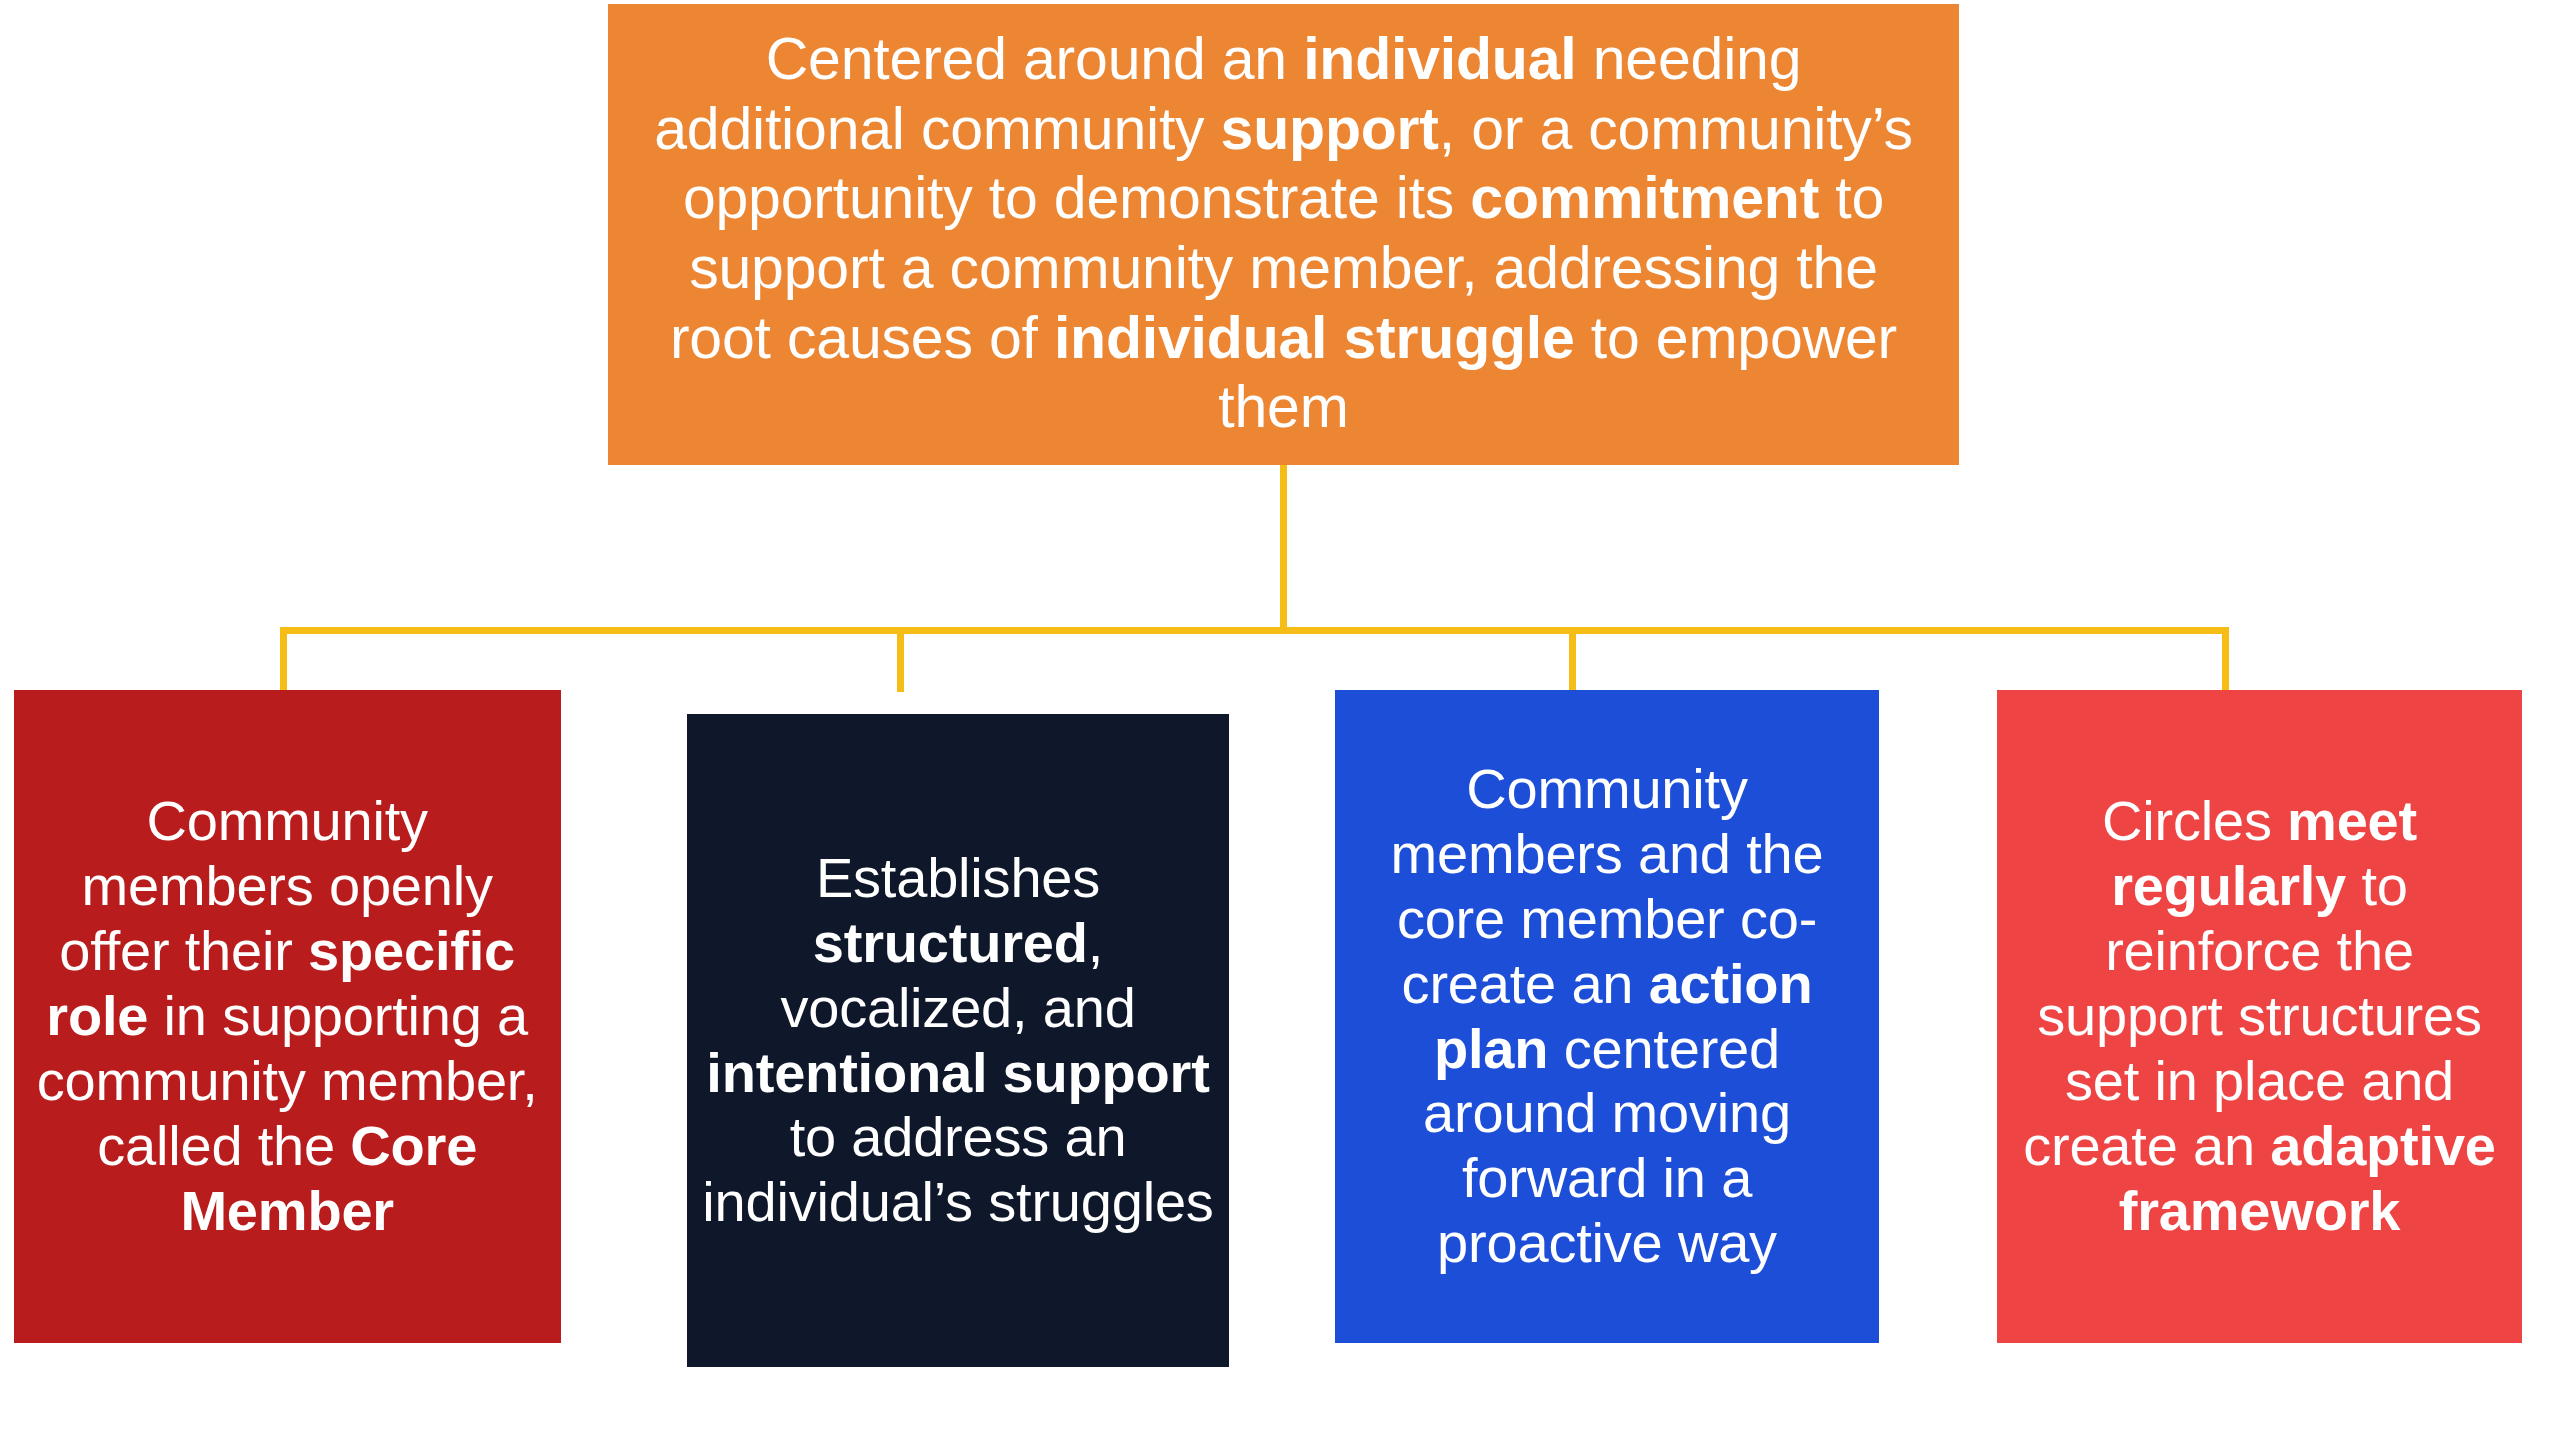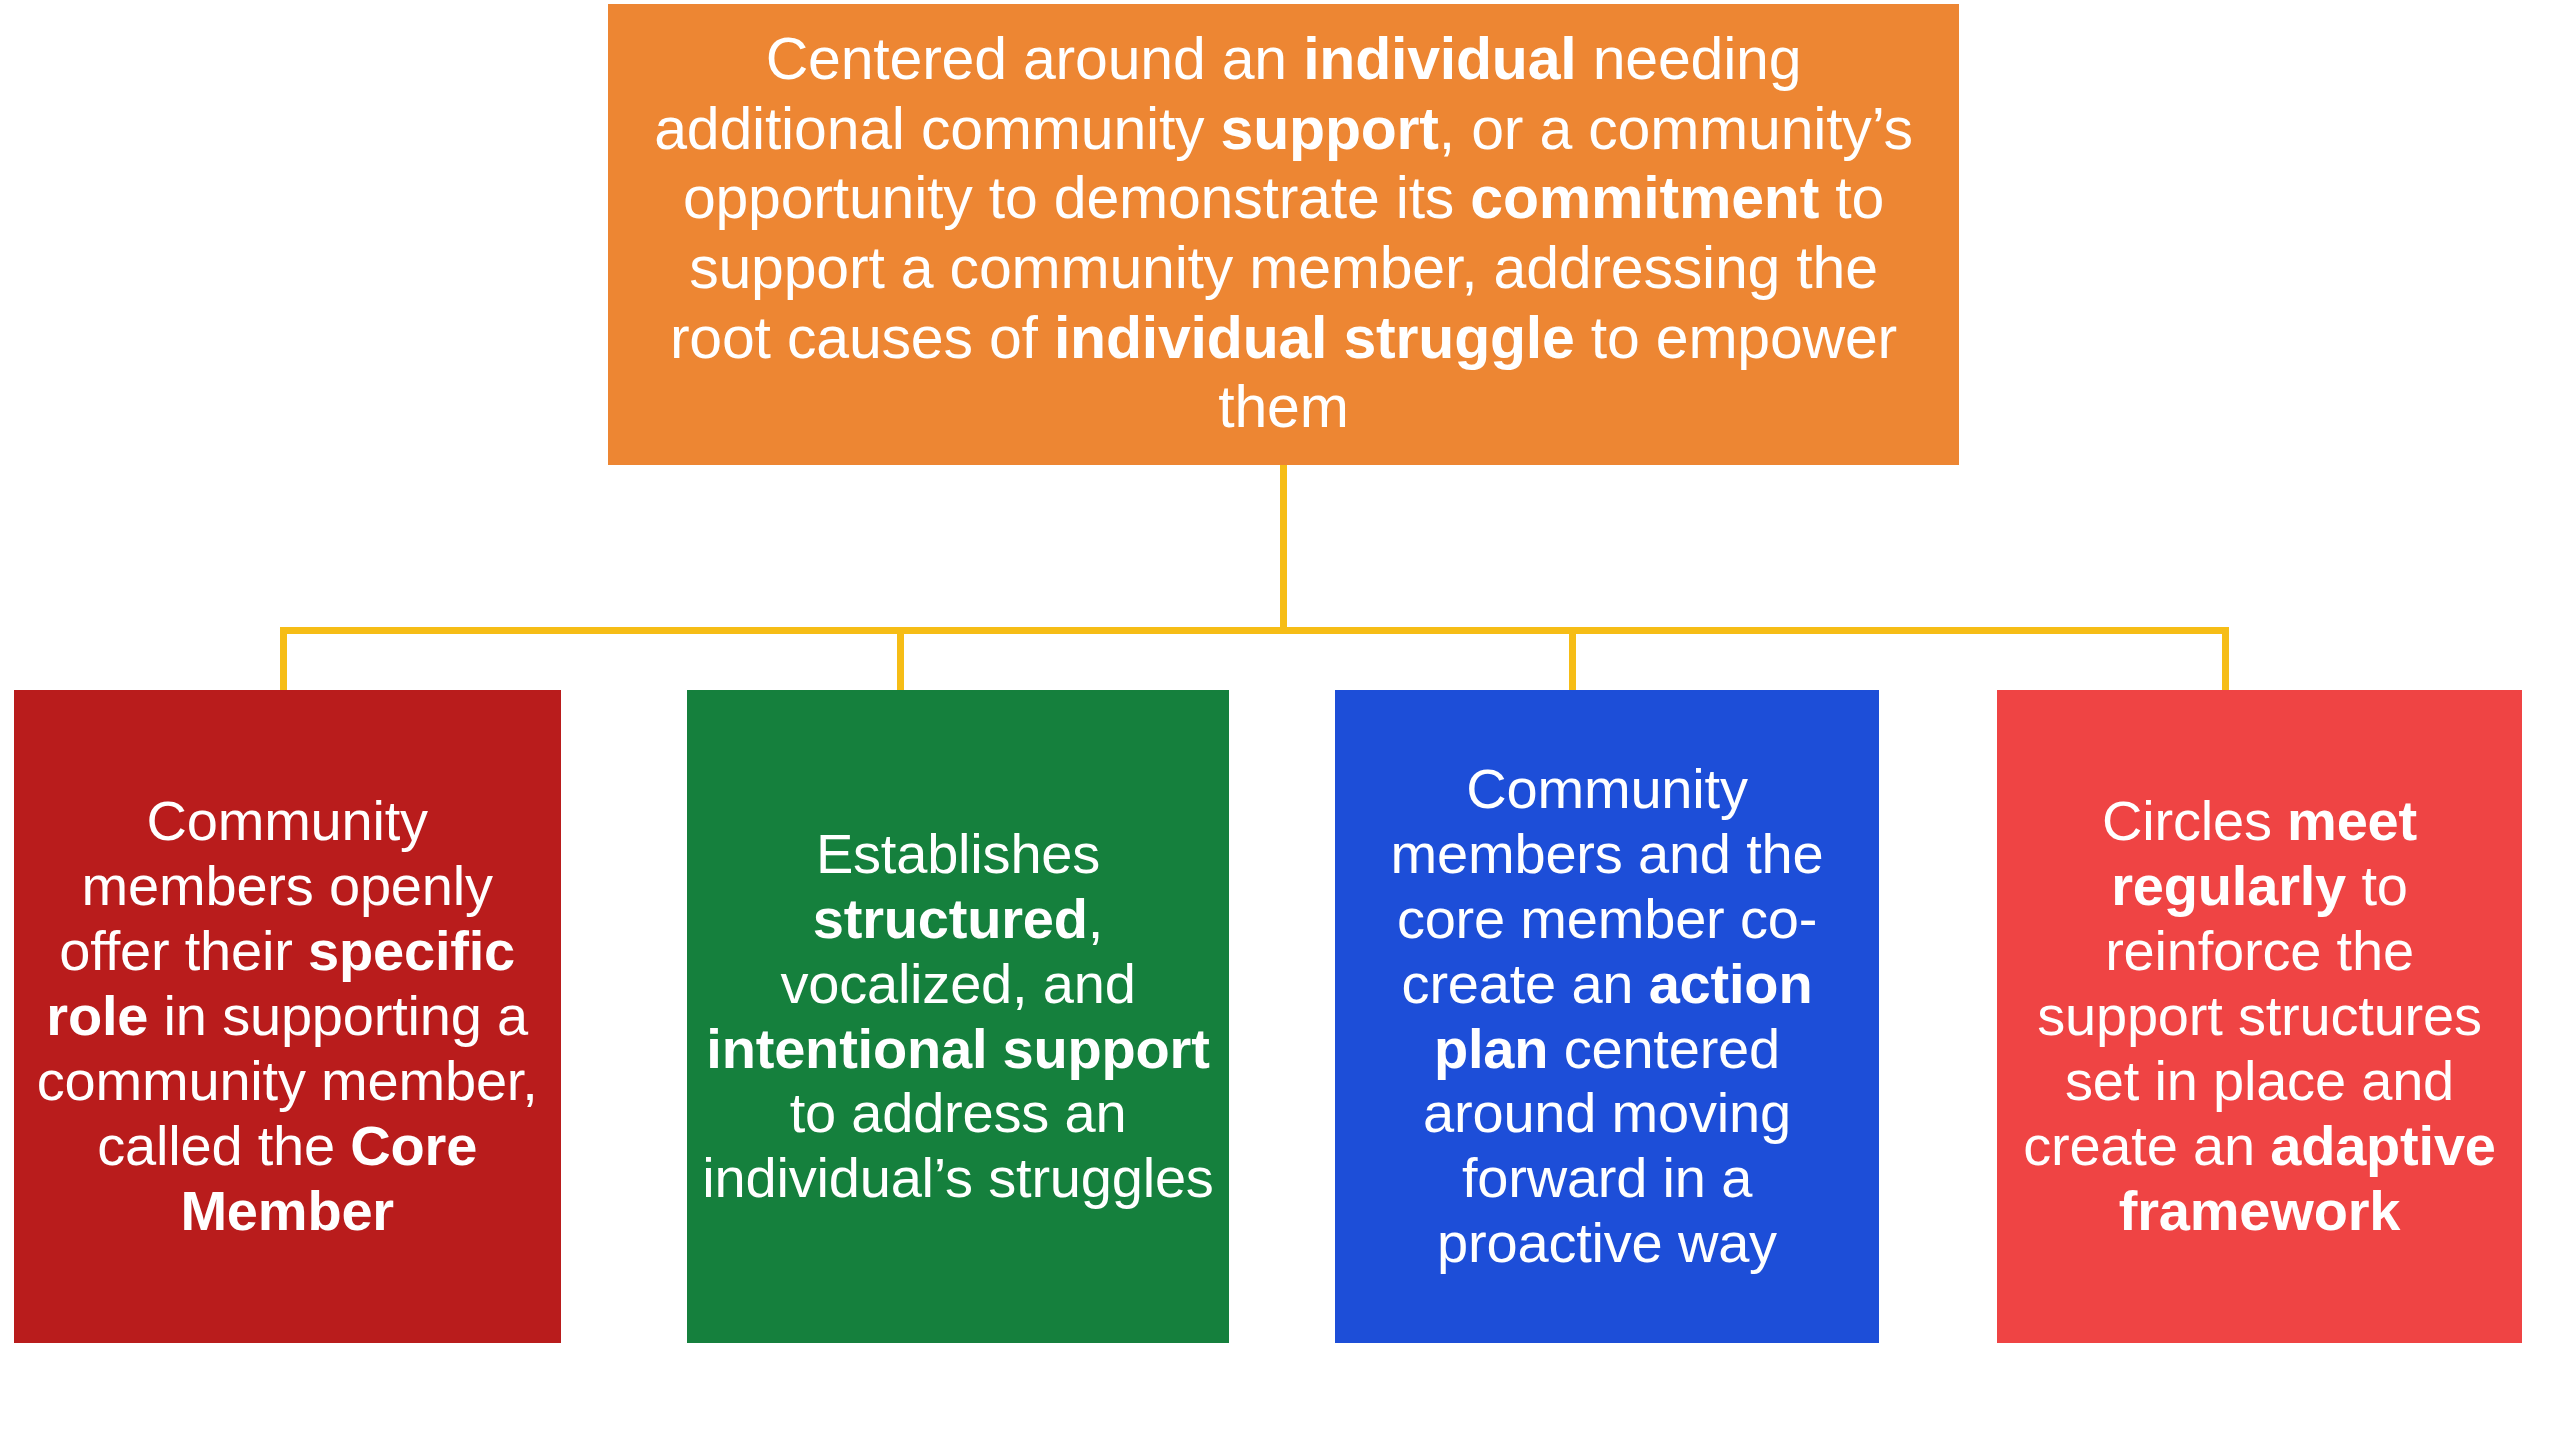--- a/index.html
+++ b/index.html
@@ -130,21 +130,21 @@
   </div>
 
   <div class="root-node" style="background: rgb(237, 134, 51);">
     <div class="node-text">Centered around an <b>individual</b> needing additional community <b>support</b>, or a community’s opportunity to demonstrate its <b>commitment</b> to support a community member, addressing the root causes of <b>individual struggle</b> to empower them</div>
   </div>
 
   <div class="child-node child-node-1" style="background: #b91c1c;">
     <div class="node-text">Community members openly offer their <b>specific role</b> in supporting a community member, called the <b>Core Member</b></div>
   </div>
 
-  <div class="child-node child-node-2" style="background: #15803d;">
+  <div class="child-node child-node-2" style="background: #0f172a; margin-top: 24px;">
     <div class="node-text">Establishes <b>structured</b>, vocalized, and <b>intentional support</b> to address an individual’s struggles</div>
   </div>
 
   <div class="child-node child-node-3" style="background: #1d4ed8;">
     <div class="node-text">Community members and the core member co-create an <b>action plan</b> centered around moving forward in a proactive way</div>
   </div>
 
   <div class="child-node child-node-4" style="background: #ef4444;">
     <div class="node-text">Circles <b>meet regularly</b> to reinforce the support structures set in place and create an <b>adaptive framework</b></div>
   </div>

